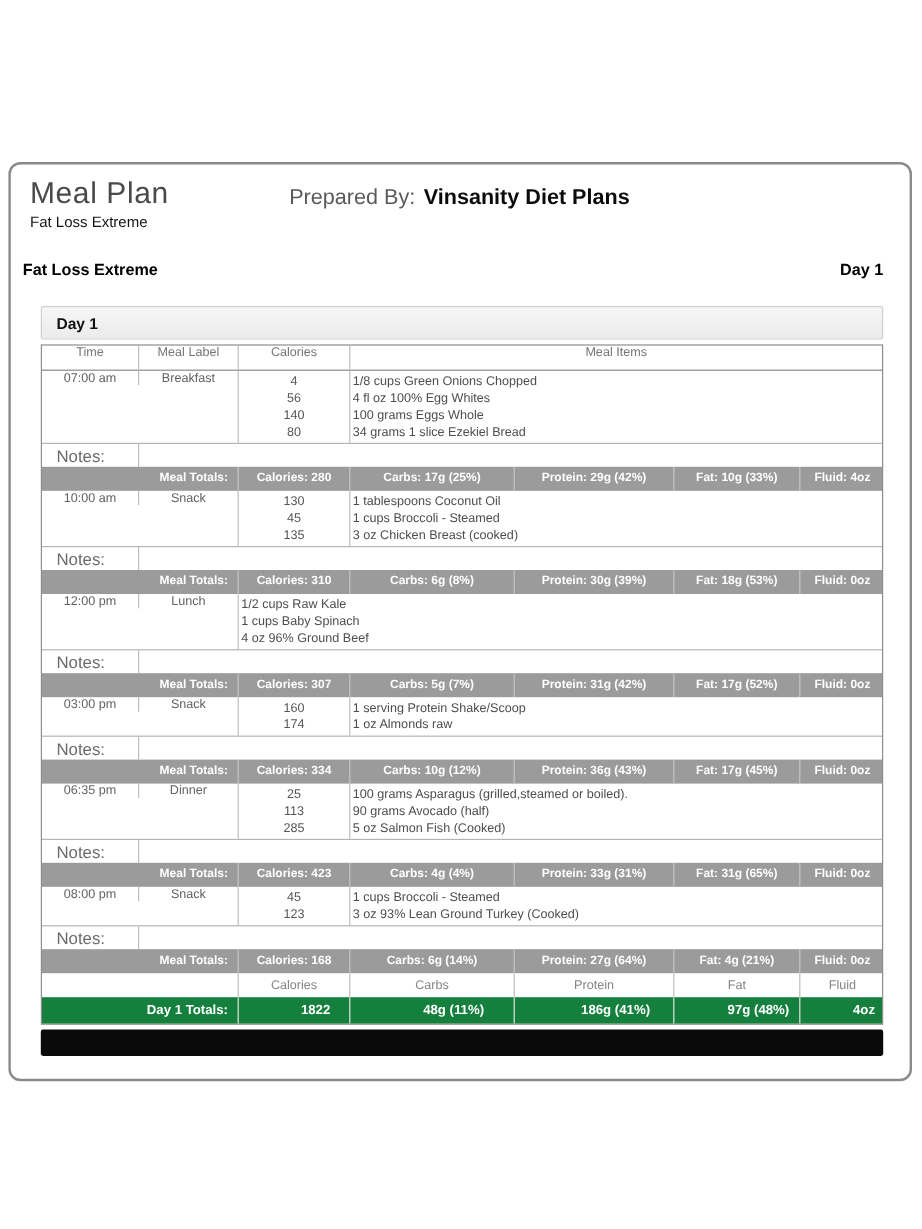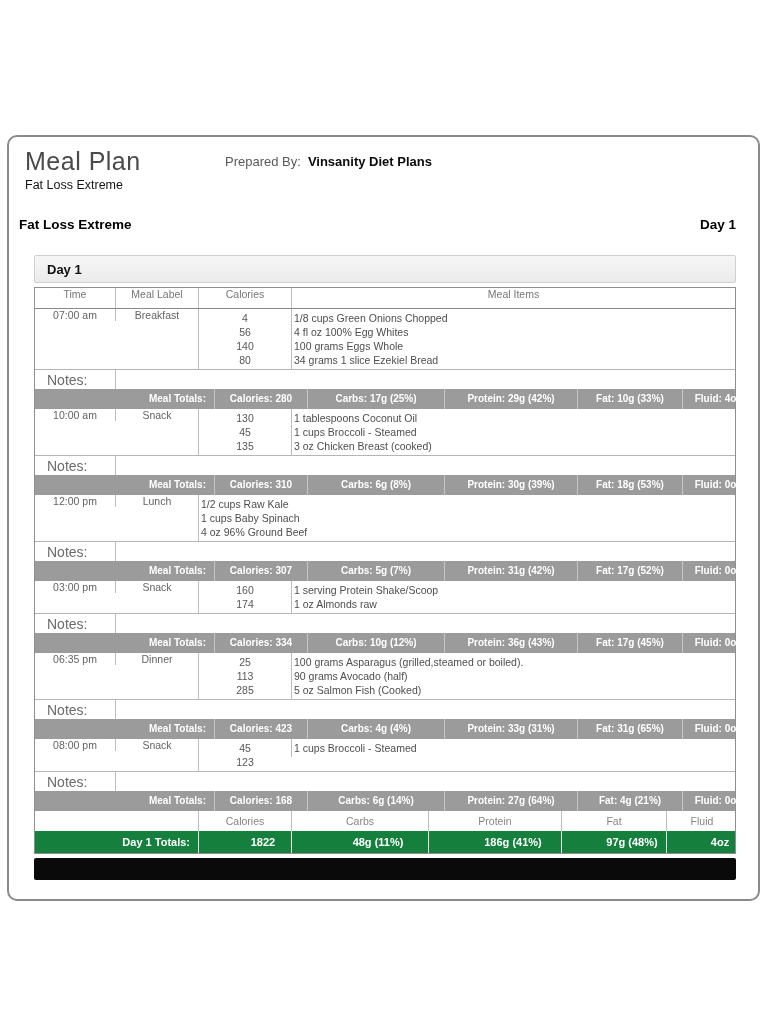--- a/index.html
+++ b/index.html
@@ -6,21 +6,21 @@
   html, body { width: 768px; height: 1024px; background: #ffffff;
     font-family: "Liberation Sans", "DejaVu Sans", sans-serif; }
   .page { position: relative; width: 768px; height: 1024px; overflow: hidden; }
 
   .card { position: absolute; left: 7px; top: 135px; width: 753px; height: 766px;
     background: #fff; border: 2px solid #8a8a8a; border-radius: 10px; }
 
   .doc-title { position: absolute; left: 16px; top: 10px; font-size: 25px;
     font-weight: 400; color: #4a4a4a; letter-spacing: 0.5px; }
   .doc-subtitle { position: absolute; left: 16px; top: 41px; font-size: 12.5px; color: #141414; }
-  .prepared { position: absolute; left: 216px; top: 17px; font-size: 13px; }
+  .prepared { position: absolute; left: 232px; top: 17px; font-size: 18px; }
   .prepared-label { color: #5a5a5a; }
   .prepared-value { color: #0b0b0b; font-weight: 600; margin-left: 7px; }
 
   .section-row { position: absolute; left: 10px; right: 22px; top: 80px;
     display: flex; justify-content: space-between; font-size: 13.5px; font-weight: 700; color: #000; }
 
   .table-wrap { position: absolute; left: 25px; top: 118px; width: 702px; }
 
   .day-bar { height: 28px; line-height: 28px; background: linear-gradient(#f6f6f6, #ebebeb);
     border: 1px solid #cfcfcf; border-radius: 2px; font-size: 13px; font-weight: 700;
@@ -45,21 +45,21 @@
   .meal-row .c-cal { padding: 2px 0; text-align: center; color: #565656; }
   .meal-row .c-items { padding: 2px 0 2px 2px; }
   .cal-line, .item-line { line-height: 14px; white-space: nowrap; }
 
   .notes-row { display: flex; height: 19px; align-items: center;
     font-size: 14px; color: #6b6b6b; }
   .notes-label { width: 80px; flex: none; padding-left: 12px; }
   .notes-space { flex: 1; height: 100%; border-left: 1px solid #bdbdbd; }
 
   .totals-bar { display: flex; height: 20px; align-items: center; background: #9b9b9b;
-    color: #fff; font-size: 10px; font-weight: 600; padding-left: 16px; }
+    color: #fff; font-size: 10px; font-weight: 600; }
   .t-cell { text-align: center; line-height: 20px; height: 100%; white-space: nowrap; }
   .t-label   { width: 163px; flex: none; text-align: right; padding-right: 8px; }
   .t-cal     { width: 93px;  flex: none; border-left: 1px solid #c6c6c6; }
   .t-carbs   { width: 137px; flex: none; border-left: 1px solid #c6c6c6; }
   .t-protein { width: 133px; flex: none; border-left: 1px solid #c6c6c6; }
   .t-fat     { width: 105px; flex: none; border-left: 1px solid #c6c6c6; }
   .t-fluid   { width: 71px;  flex: none; border-left: 1px solid #c6c6c6; }
 
   .footer-header-row { display: flex; height: 20px; align-items: center;
     font-size: 10.5px; color: #858585; }
@@ -246,20 +246,21 @@
   <div class="meal-group">
     <div class="meal-row">
       <div class="cell c-time">08:00 pm</div>
       <div class="cell c-label">Snack</div>
       <div class="cell c-cal">
                   <div class="cal-line">45</div>
                   <div class="cal-line">123</div>
                 </div>
       <div class="cell c-items">
                   <div class="item-line">1 cups Broccoli - Steamed</div>
+                  <div class="item-line">3 oz 93% Lean Ground Turkey (Cooked)</div>
                 </div>
     </div>
     <div class="notes-row">
       <div class="notes-label">Notes:</div>
       <div class="notes-space"></div>
     </div>
     <div class="totals-bar">
       <div class="t-cell t-label">Meal Totals:</div>
       <div class="t-cell t-cal">Calories: 168</div>
       <div class="t-cell t-carbs">Carbs: 6g (14%)</div>

